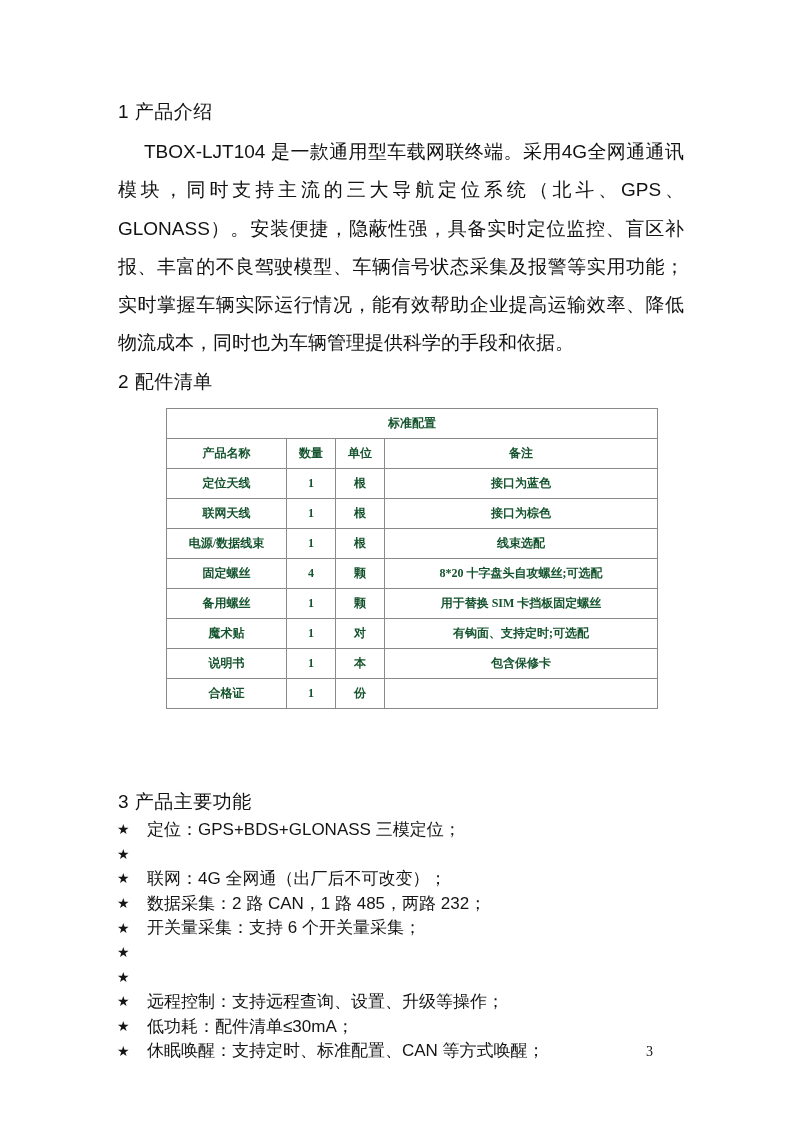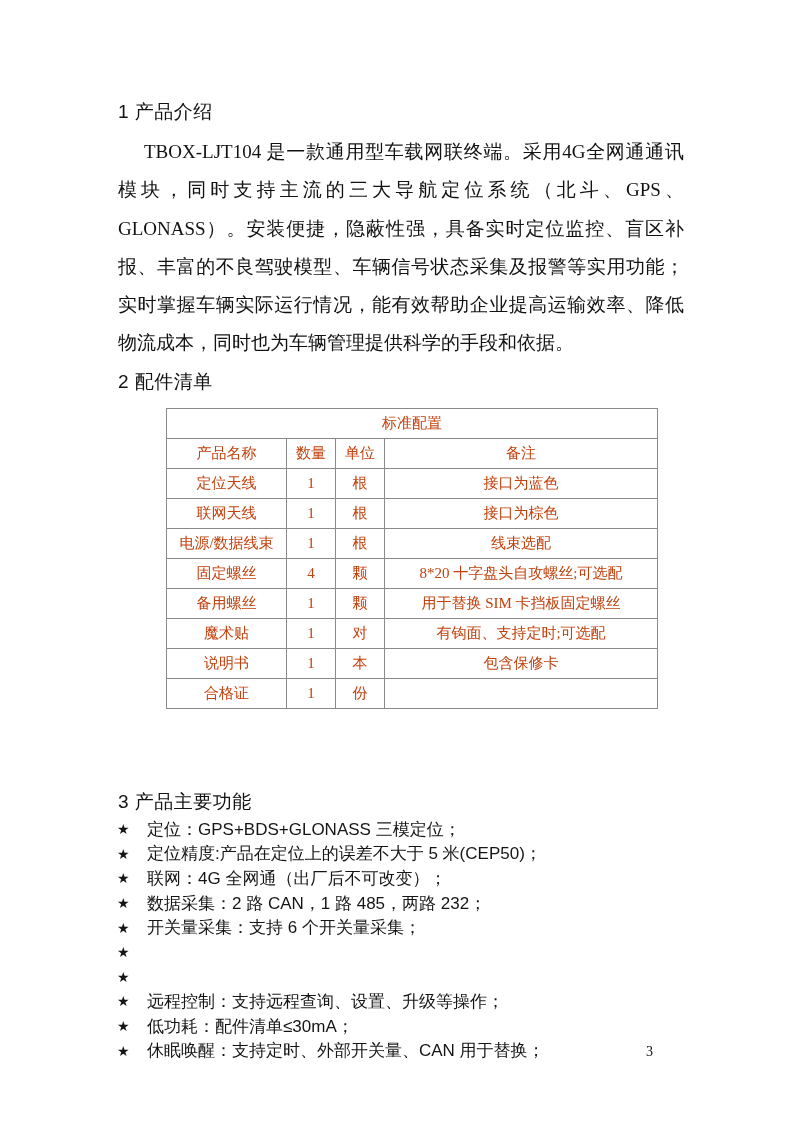--- a/index.html
+++ b/index.html
@@ -11,29 +11,29 @@
     position:absolute; left:118px;
     font-family:"Liberation Sans","DejaVu Sans",sans-serif;
     font-size:19px; font-weight:500; letter-spacing:0.5px;
     white-space:nowrap;
   }
   #sec1-heading { top:99px; }
   #sec2-heading { top:369px; }
   #sec3-heading { top:789px; }
   .intro-para {
     position:absolute; left:118px; top:133px; width:566px;
-    font-family:Liberation Serif, serif;
+    font-family:Liberation Sans, sans-serif;
     font-size:19px; line-height:38.3px;
     text-align:justify; text-indent:26px;
   }
   table.acc {
     position:absolute; left:166px; top:408px; width:491px;
     border-collapse:collapse; table-layout:fixed;
     font-family:"Liberation Serif","DejaVu Serif",serif;
-    font-size:15px; color:#c2410c;
+    font-size:12px; color:#14532d;font-weight:bold;
   }
   table.acc td {
     border:1px solid #8a8a8a; padding:0; height:29px;
     text-align:center; vertical-align:middle;
     white-space:nowrap; overflow:hidden;
   }
   td.tbl-title { height:27px; }
   ul.features {
     position:absolute; left:117px; top:817px;
     margin:0; padding:0; list-style:none;
@@ -129,21 +129,20 @@
 
   <div class="heading" id="sec3-heading">3 产品主要功能</div>
 
   <ul class="features">
     <li>
       <span class="star">★</span>
       <span>定位：GPS+BDS+GLONASS 三模定位；</span>
     </li>
     <li>
       <span class="star">★</span>
-      <span>定位精度:产品在定位上的误差不大于 5 米(CEP50)；</span>
     </li>
     <li>
       <span class="star">★</span>
       <span>联网：4G 全网通（出厂后不可改变）；</span>
     </li>
     <li>
       <span class="star">★</span>
       <span>数据采集：2 路 CAN，1 路 485，两路 232；</span>
     </li>
     <li>
@@ -159,19 +158,19 @@
     <li>
       <span class="star">★</span>
       <span>远程控制：支持远程查询、设置、升级等操作；</span>
     </li>
     <li>
       <span class="star">★</span>
       <span>低功耗：配件清单≤30mA；</span>
     </li>
     <li>
       <span class="star">★</span>
-      <span>休眠唤醒：支持定时、外部开关量、CAN 用于替换；</span>
+      <span>休眠唤醒：支持定时、标准配置、CAN 等方式唤醒；</span>
     </li>
   </ul>
 
   <div class="page-num">3</div>
 
 </div>
 
 </body></html>

